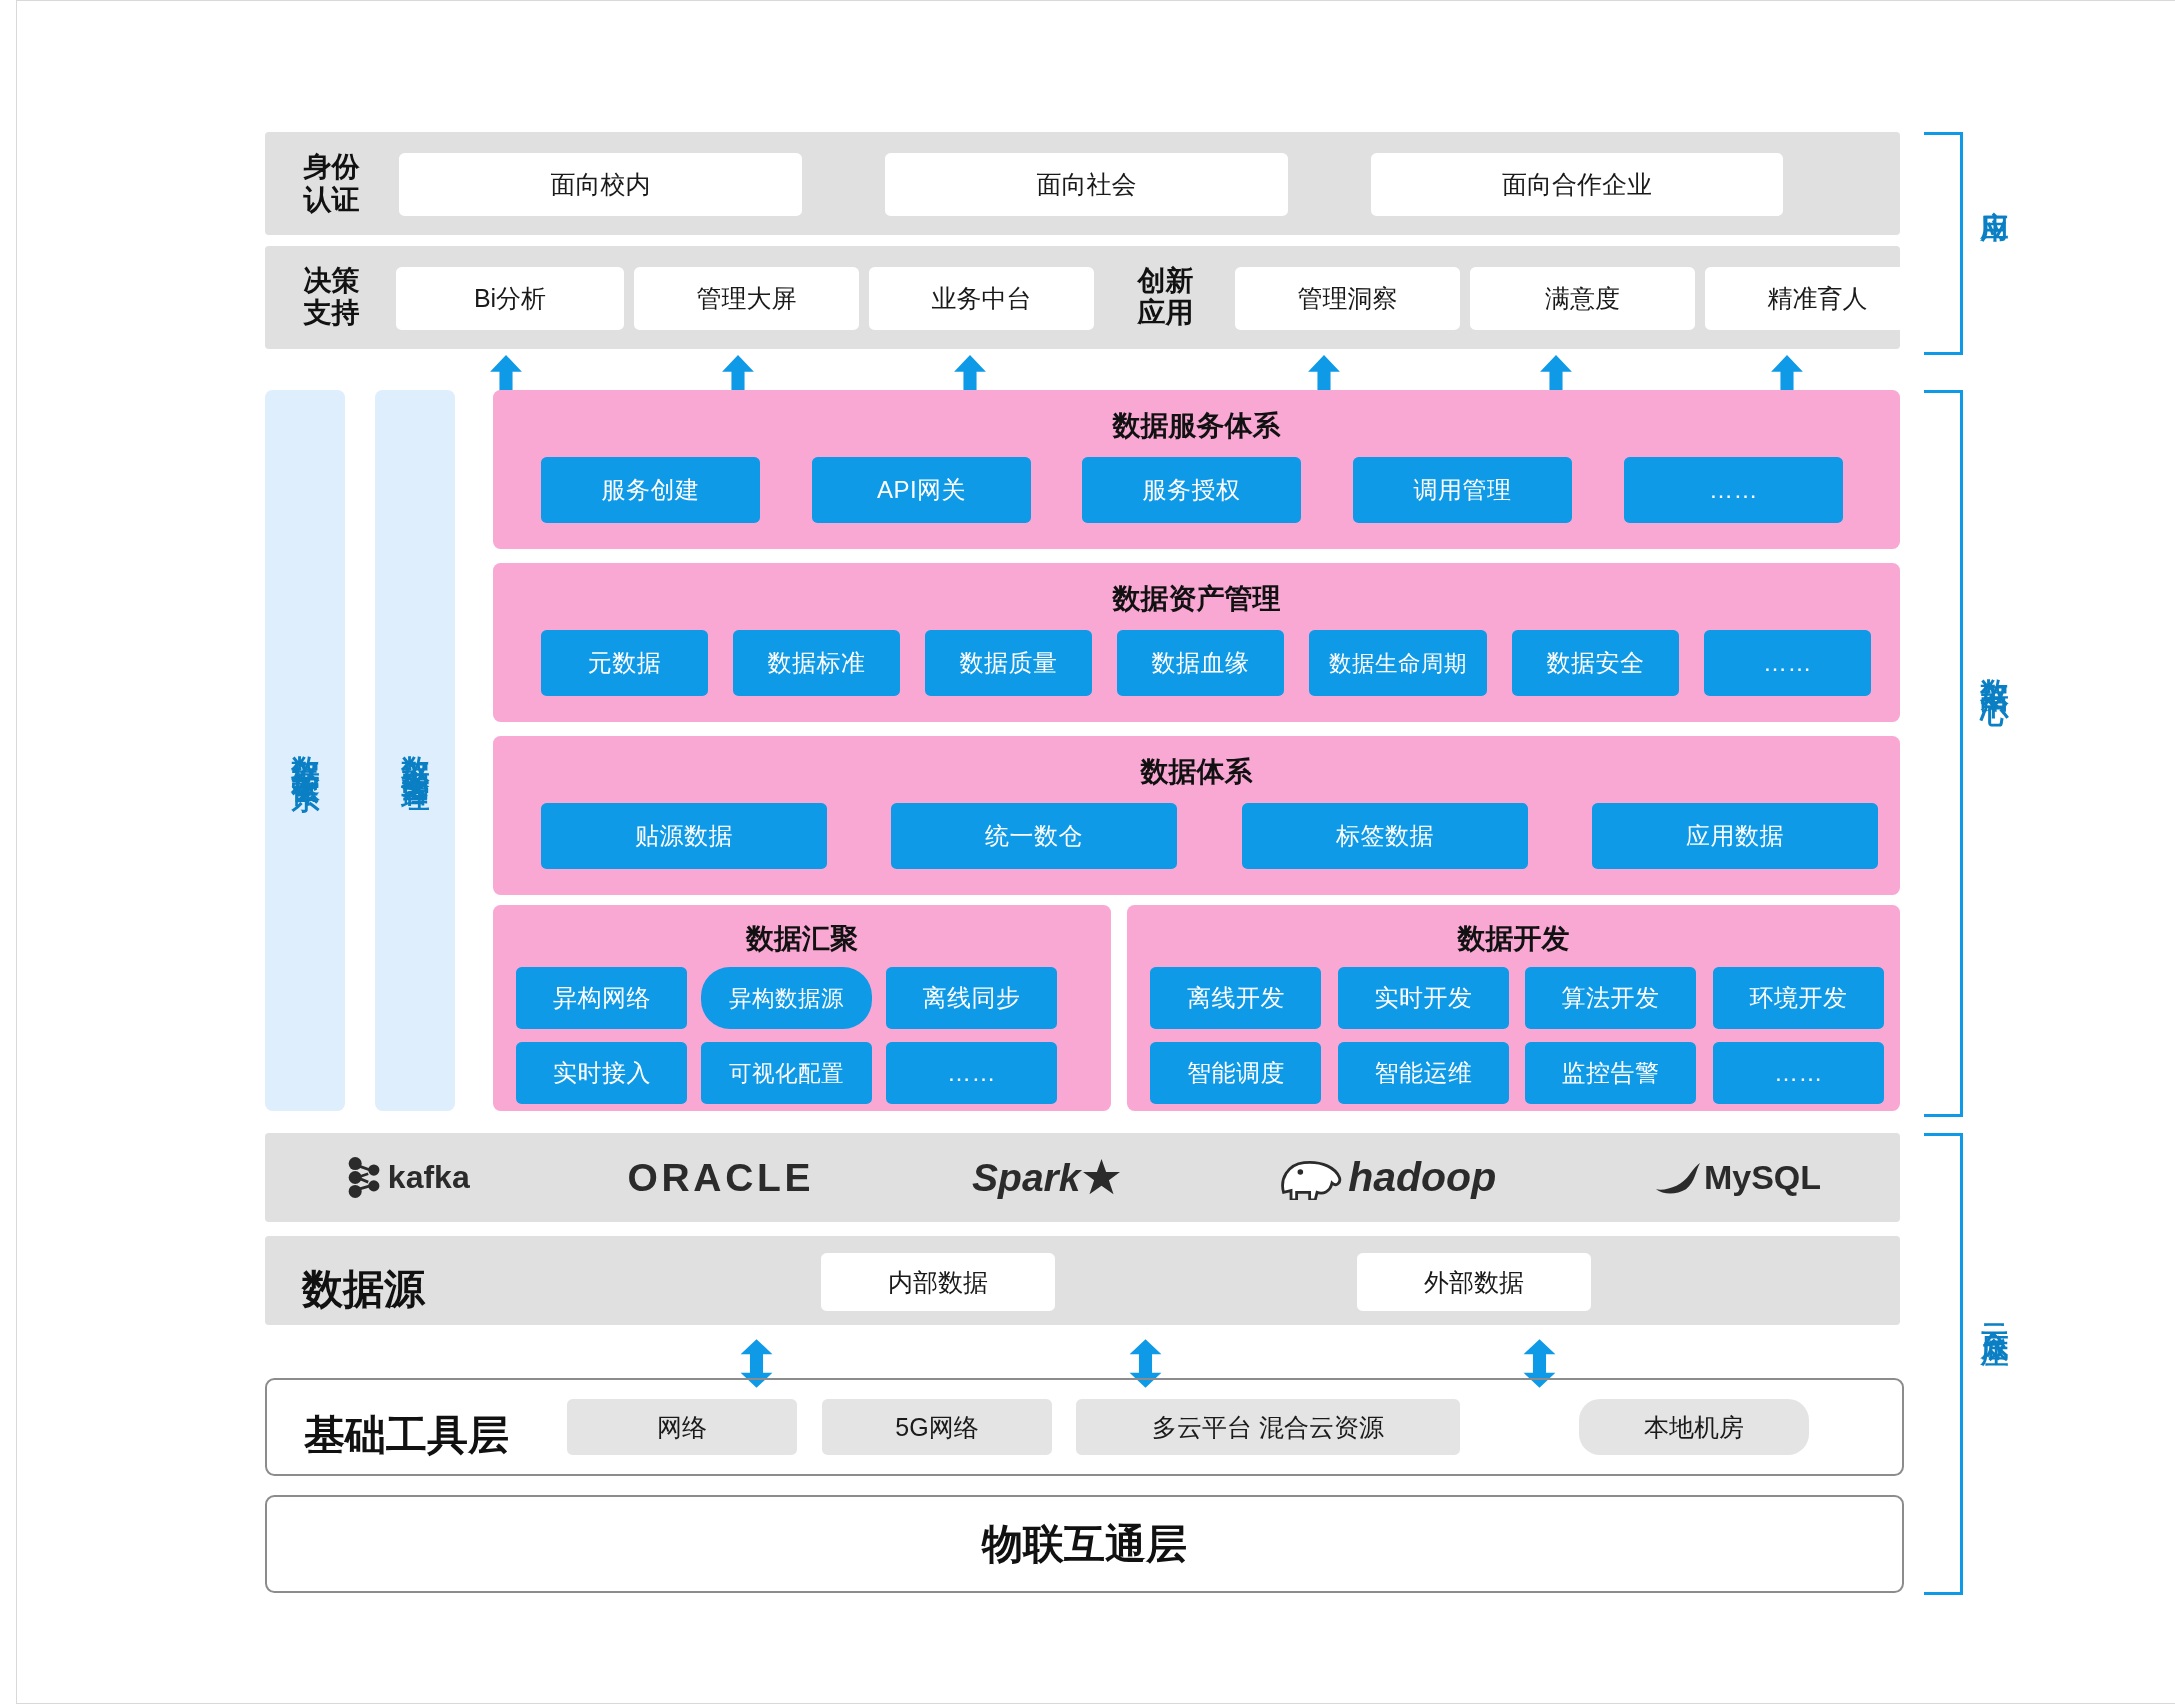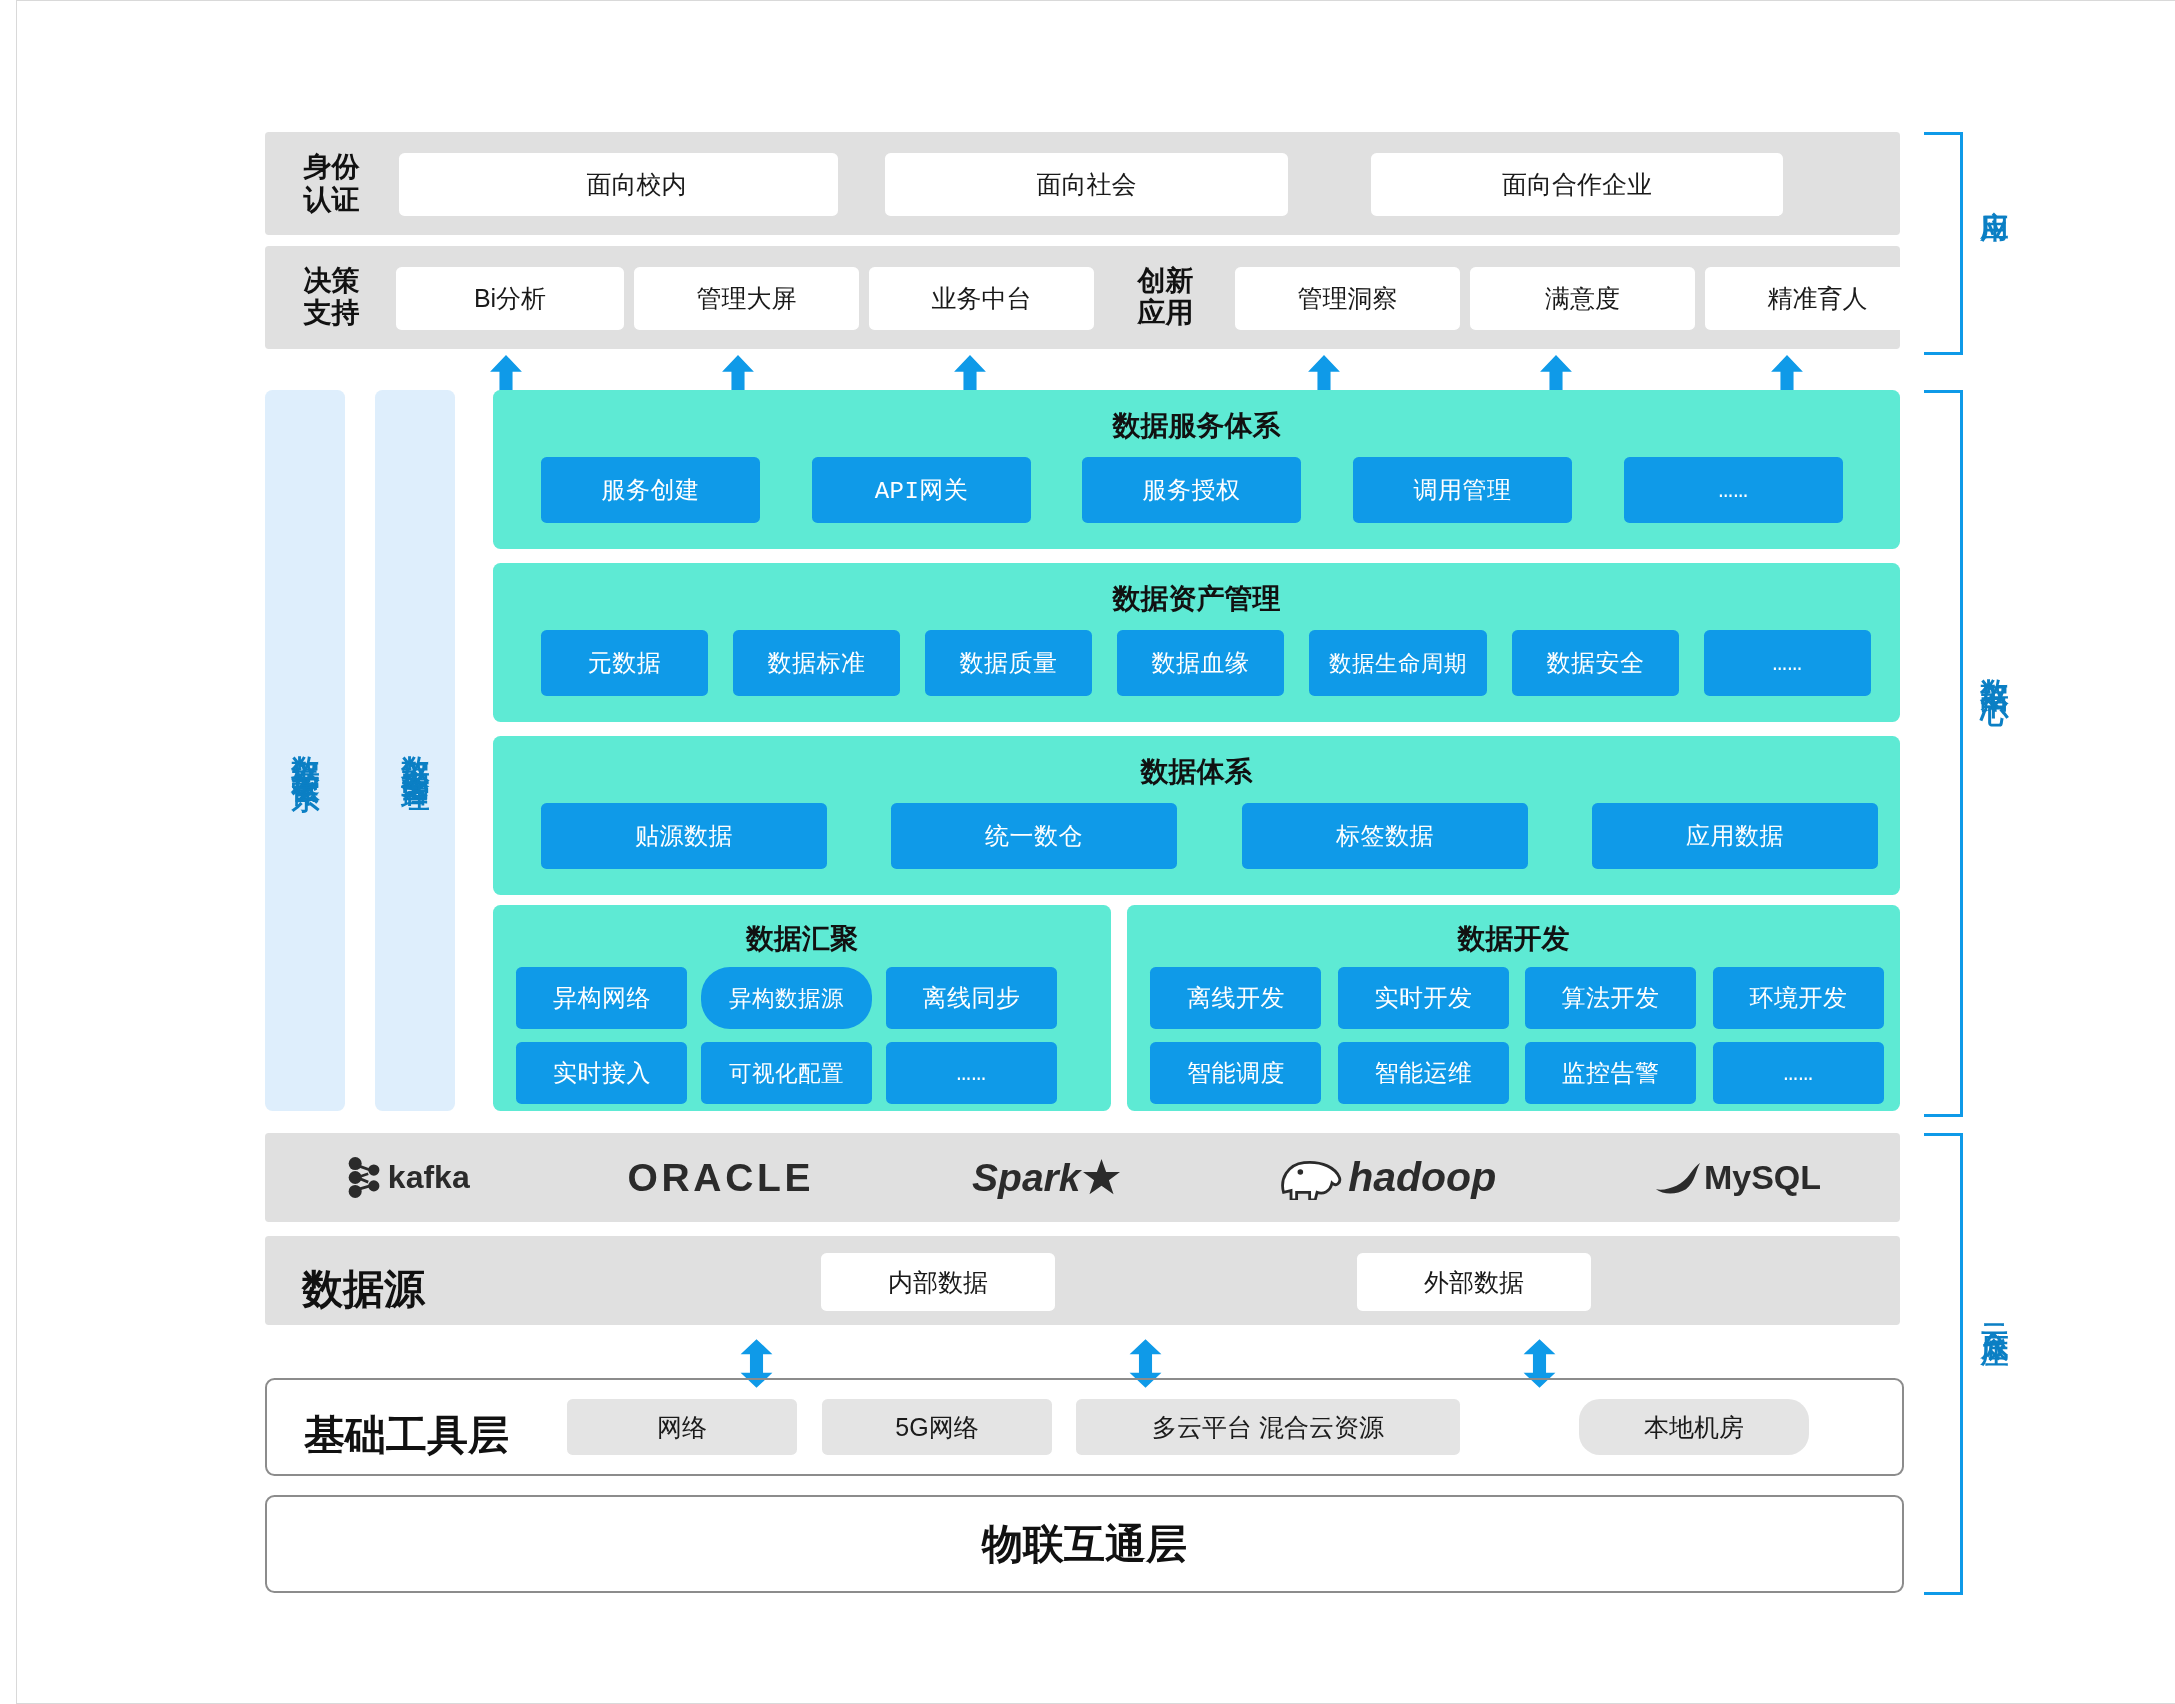--- a/index.html
+++ b/index.html
@@ -19,21 +19,21 @@
   .whitebox{
     background:#ffffff;border-radius:5.6px;display:flex;align-items:center;justify-content:center;
     font-size:25px;color:#1a1a1a;
   }
   .side-label{
     font-weight:bold;font-size:28px;color:#111;text-align:center;line-height:1.15;
   }
 
   
   .bluepanel{
-    position:absolute;background:#5eead4;border-radius:7.5px;font-family:Liberation Mono, monospace;
+    position:absolute;background:#f9a8d4;border-radius:7.5px;
   }
   .panel-title{
     text-align:center;font-weight:bold;font-size:28px;color:#111;
   }
   .btn{
     background:#0f9ae8;color:#fff;border-radius:5.6px;
     display:flex;align-items:center;justify-content:center;
     font-size:24px;letter-spacing:0.5px;
   }
 
@@ -79,21 +79,21 @@
 <body>
 
 <div class="page">
 <div class="canvas">
 
   <div class="grayband" style="left:248px;top:131px;width:1635px;height:103px;">
     <div class="side-label" style="width:103px;margin-left:15px;">
       <div>身份</div>
       <div>认证</div>
     </div>
-    <div class="whitebox" style="position:absolute;left:134px;top:20.6px;width:403px;height:63px;padding-left:36px;">面向校内</div>
+    <div class="whitebox" style="position:absolute;left:134px;top:20.6px;width:403px;height:63px;">面向校内</div>
     <div class="whitebox" style="position:absolute;left:620px;top:20.6px;width:403px;height:63px;">面向社会</div>
     <div class="whitebox" style="position:absolute;left:1106px;top:20.6px;width:412px;height:63px;">面向合作企业</div>
   </div>
 
   <div class="grayband" style="left:248px;top:245px;width:1635px;height:103px;">
     <div class="side-label" style="position:absolute;left:15px;top:19px;width:103px;">
       <div>决策</div>
       <div>支持</div>
     </div>
     <div class="whitebox" style="position:absolute;left:131px;top:20.6px;width:228px;height:63px;">Bi分析</div>

